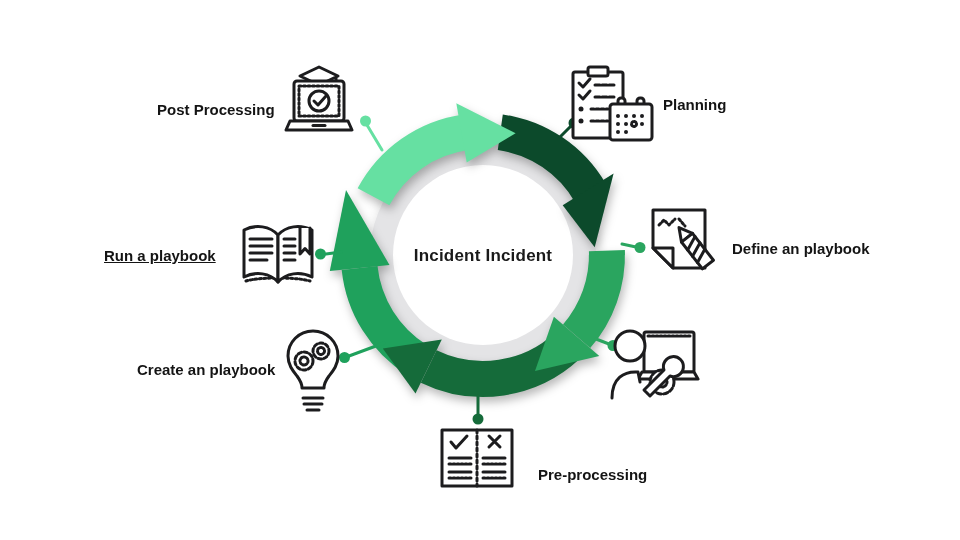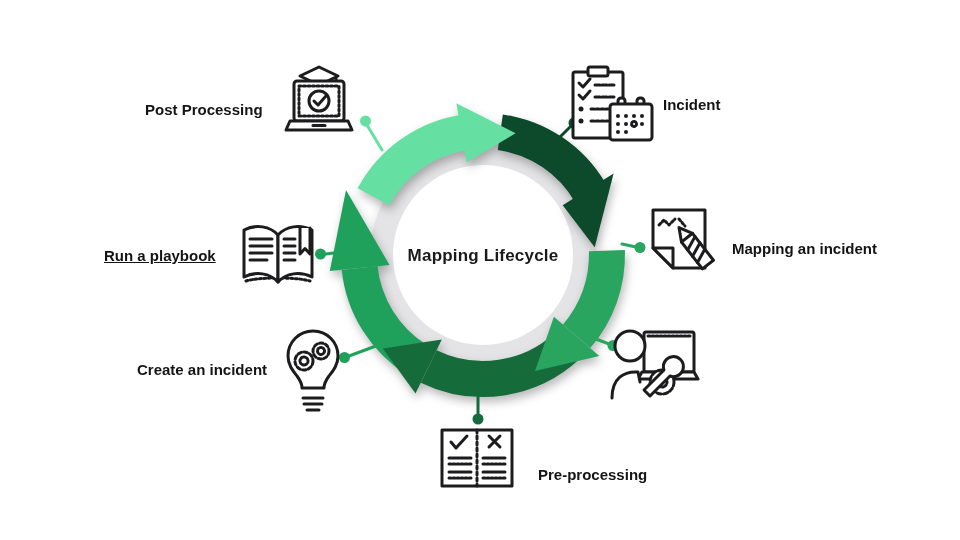--- a/index.html
+++ b/index.html
@@ -60,27 +60,27 @@
       <circle cx="478" cy="419" r="5.5" fill="#156B3A"></circle>
 
       <line class="conn-line" x1="384" y1="343" x2="349" y2="356" stroke="#1FA15C"></line>
       <circle cx="344.5" cy="357.5" r="5.5" fill="#1FA15C"></circle>
 
       <line class="conn-line" x1="341" y1="252" x2="326" y2="254" stroke="#1FA15C"></line>
       <circle cx="320.5" cy="254" r="5.5" fill="#1FA15C"></circle>
     </g>
   </svg>
 
-  <div class="center-title">Mapping Lifecycle</div>
+  <div class="center-title">Incident Incident</div>
 
-  <div class="stage-label" style="left:145px;top:101px;">Post Processing</div>
-  <div class="stage-label" style="left:663px;top:96px;">Incident</div>
-  <div class="stage-label" style="left:732px;top:240px;">Mapping an incident</div>
+  <div class="stage-label" style="left:157px;top:101px;">Post Processing</div>
+  <div class="stage-label" style="left:663px;top:96px;">Planning</div>
+  <div class="stage-label" style="left:732px;top:240px;">Define an playbook</div>
   <div class="stage-label" style="left:538px;top:466px;">Pre-processing</div>
-  <div class="stage-label" style="left:137px;top:361px;">Create an incident</div>
+  <div class="stage-label" style="left:137px;top:361px;">Create an playbook</div>
   <div class="stage-label" style="left:104px;top:247px;text-decoration:underline;">Run a playbook</div>
 
   <svg class="stage-icon" style="left:281px;top:64px;" width="76" height="78" viewBox="0 0 76 78">
     <polygon class="ic icf" points="38,3 57,12 38,21 19,12"></polygon>
     <line class="ic" x1="55" y1="14" x2="55" y2="22"></line>
     <circle class="ics" cx="55" cy="24" r="2.2"></circle>
     <rect class="ic icf" x="13" y="17" width="50" height="40" rx="3"></rect>
     <rect class="ic" x="18" y="22" width="40" height="30" stroke-width="2" stroke-dasharray="2 2.5"></rect>
     <circle class="ic" cx="38" cy="37" r="10"></circle>
     <path class="ic" d="M33,37 l4,4 l8,-9"></path>

